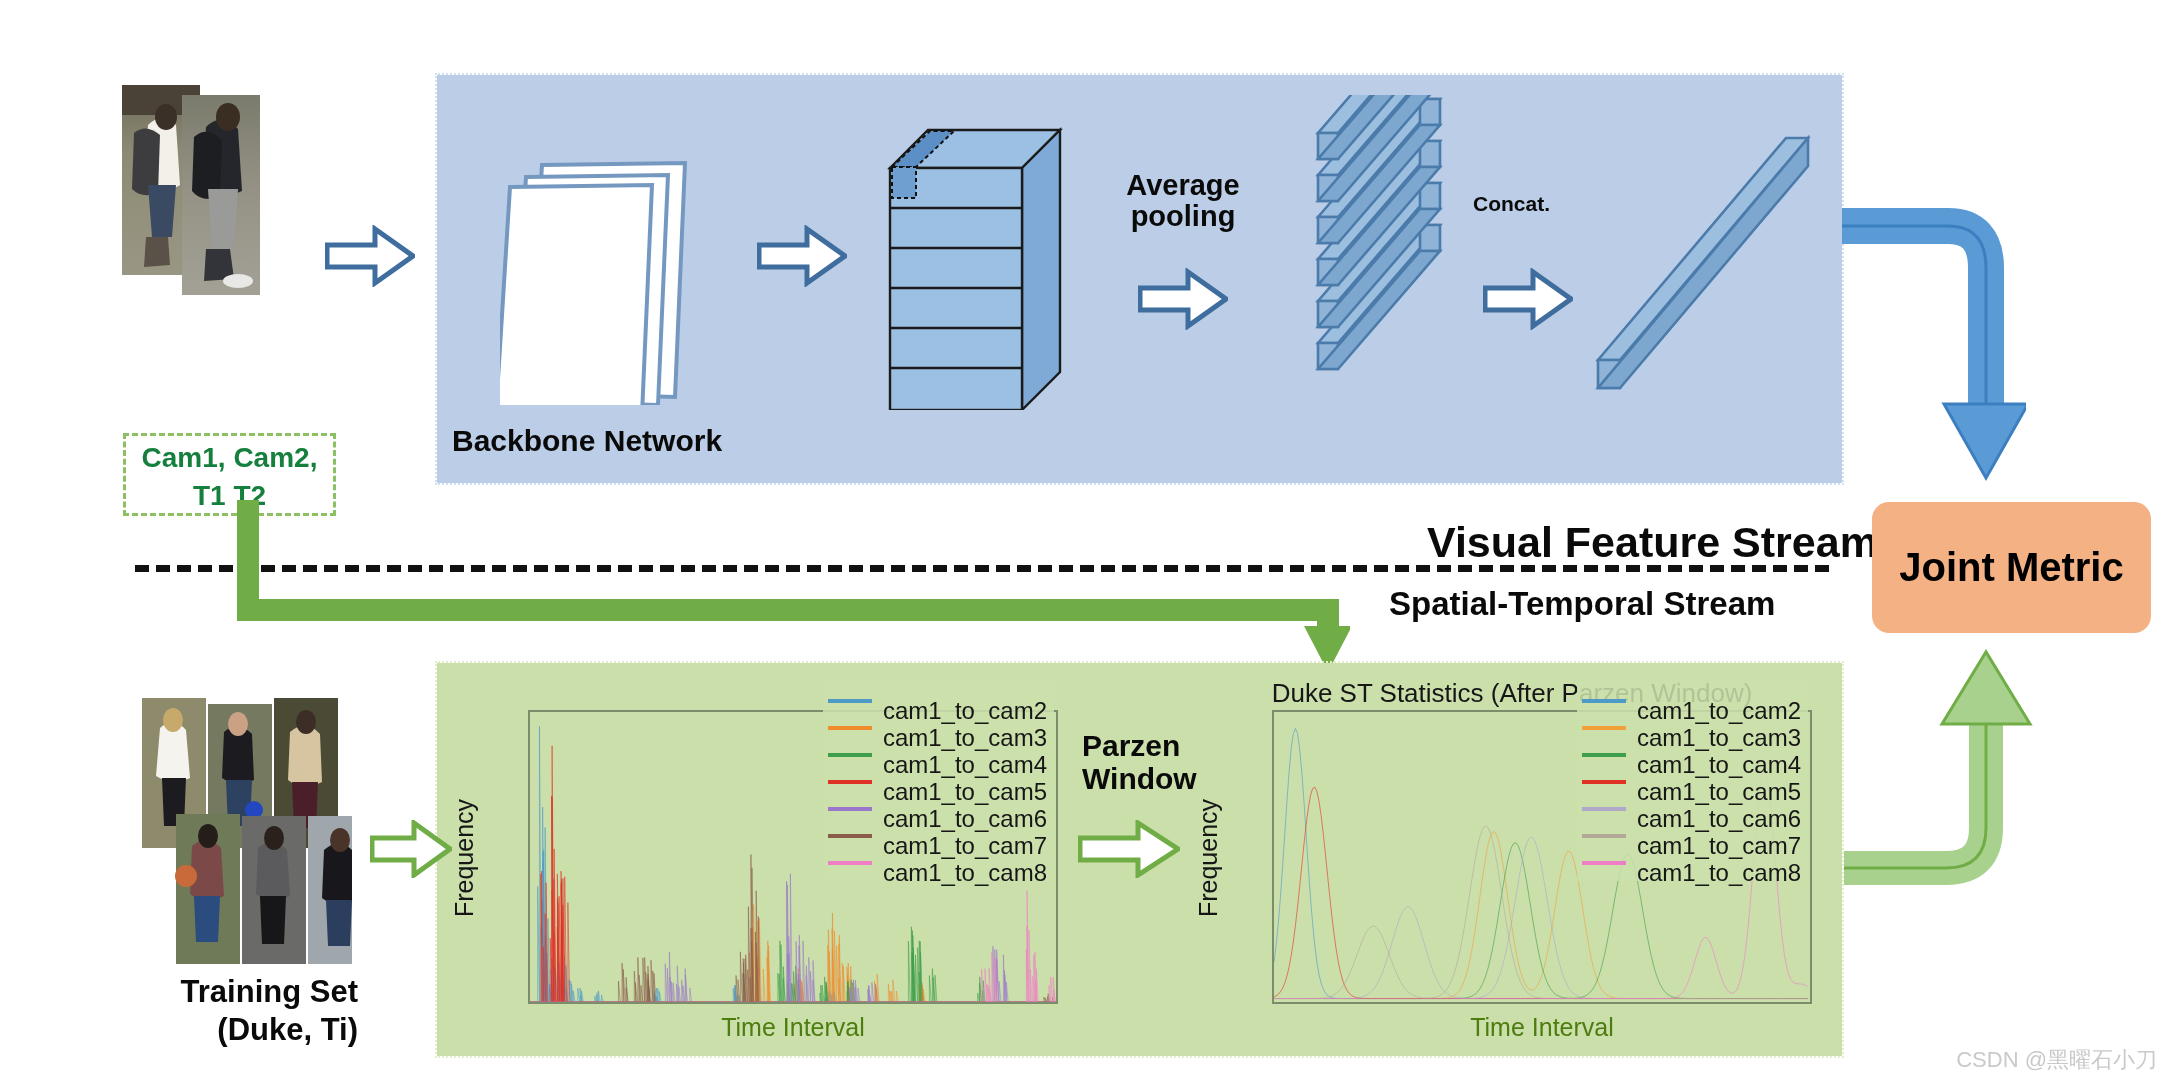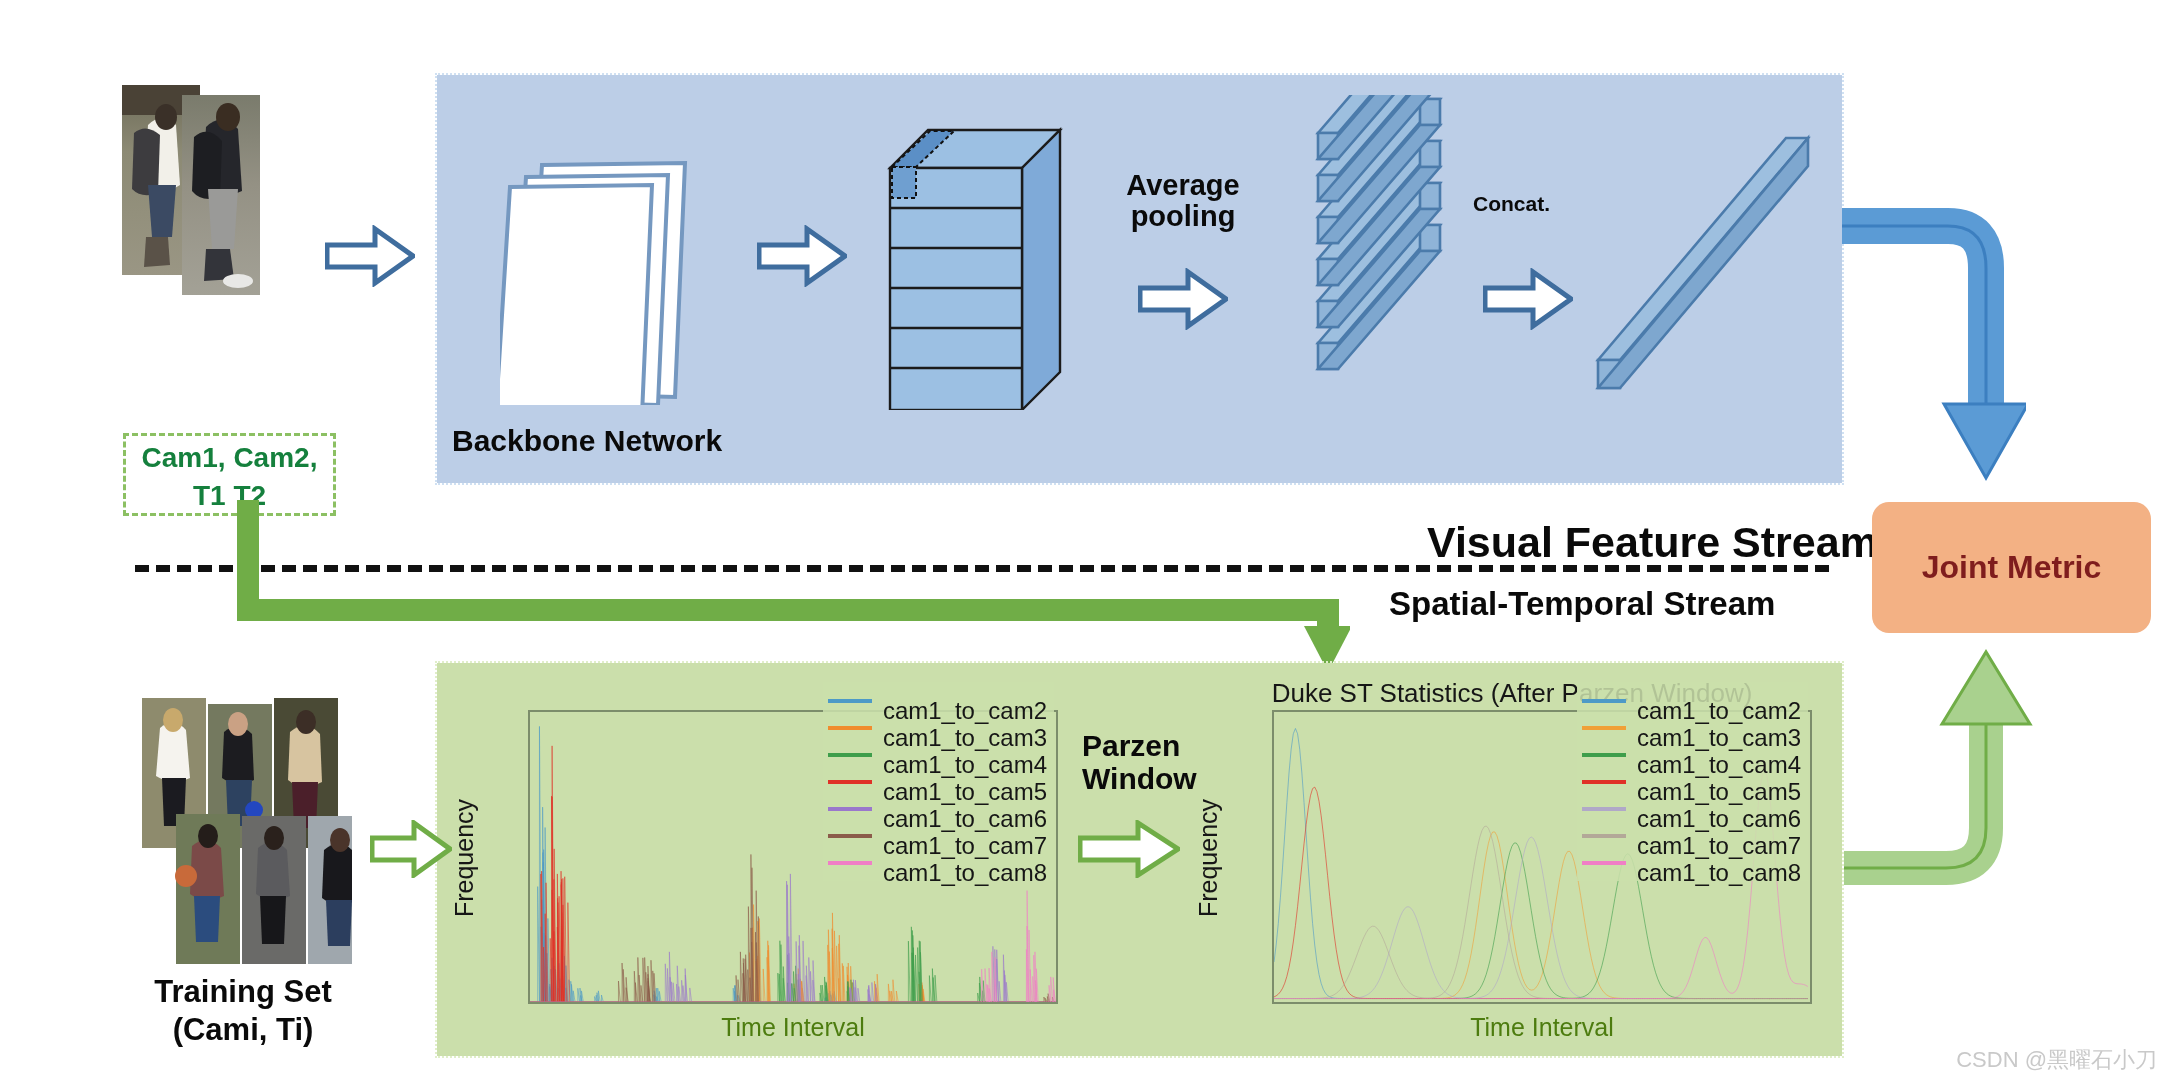--- a/index.html
+++ b/index.html
@@ -15,32 +15,32 @@
   .lbl{color:#0a0a0a;font-weight:bold;white-space:nowrap;}
   #backbone-label{left:452px;top:424px;font-size:30px;}
   #avgpool-label{left:1108px;top:170px;font-size:29px;line-height:1.08;text-align:center;width:150px;}
   #concat-label{left:1473px;top:192px;font-size:21px;}
   #camlabel-box{left:123px;top:433px;width:207px;height:77px;
       border:3px dashed #8cc063;background:#ffffff;}
   #camlabel-box .t{font-size:28px;font-weight:bold;color:#15803d;text-align:center;
       line-height:1.18;padding-top:5px;}
   #visual-stream-label{left:1427px;top:518px;font-size:43px;}
   #st-stream-label{left:1389px;top:585px;font-size:33px;}
-  #training-label{left:128px;top:973px;width:230px;text-align:center;
+  #training-label{left:128px;top:973px;width:230px;text-align:right;
       font-size:31px;line-height:1.22;}
   #parzen-label{left:1082px;top:729px;width:150px;text-align:left;
       font-size:30px;line-height:1.1;}
   
   #stream-divider{left:135px;top:565px;width:1694px;height:0;
       border-top:7px dashed #111111;}
   
   #joint-metric{left:1872px;top:502px;width:279px;height:131px;
       background:#f3b184;border-radius:17px;
       display:flex;align-items:center;justify-content:center;}
-  #joint-metric span{font-size:32px;font-weight:bold;color:#7f1d1d;}
+  #joint-metric span{font-size:40px;font-weight:bold;color:#000000;}
   
   .chart{position:absolute;}
   .chart .ctitle{position:absolute;left:0;right:0;top:0;text-align:center;
       font-size:26px;color:#161616;white-space:nowrap;}
   .chart .plot{position:absolute;left:60px;top:32px;right:0;bottom:44px;
       border:2px solid #7c8d6b;background:#cbdfab;overflow:hidden;}
   .chart .ylab{position:absolute;left:-4px;top:50%;transform:translate(-50%,-50%) rotate(-90deg);
       font-size:25px;color:#161616;white-space:nowrap;transform-origin:center;}
   .chart .xlab{position:absolute;left:60px;right:0;bottom:6px;text-align:center;
       font-size:25px;color:#4d7c0f;}
@@ -217,21 +217,21 @@
   <path d="M122 150 q15 -13 29 2 l3 46 q-19 9 -34 -2z" fill="#5b5b5e"></path>
   <ellipse cx="138" cy="140" rx="10" ry="12" fill="#2a211c"></ellipse>
   <path d="M124 198 l26 0 l-2 48 l-22 0z" fill="#17171a"></path>
   <rect x="172" y="118" width="64" height="148" fill="#9fa7ad"></rect>
   <path d="M188 152 q16 -14 30 2 l3 48 q-20 10 -35 -2z" fill="#18181c"></path>
   <ellipse cx="204" cy="142" rx="10" ry="12" fill="#4a342a"></ellipse>
   <path d="M190 202 l26 0 l-2 46 l-22 0z" fill="#2c3e5e"></path>
 </svg>
 <div class="abs lbl" id="training-label">
   <div>Training Set</div>
-  <div>(Cami, Ti)</div>
+  <div>(Duke, Ti)</div>
 </div>
 
 <svg class="abs" style="left:370px;top:820px;width:82px;height:58px;" viewBox="0 0 82 58">
   <polygon points="2,18 44,18 44,3 80,29 44,55 44,40 2,40" fill="#ffffff" stroke="#70ad47" stroke-width="5"></polygon>
 </svg>
 
 <div class="chart" id="chart-raw" style="left:468px;top:678px;width:590px;height:370px;">
   <div class="ylab" style="top:180px;">Frequency</div>
   <div class="plot">
     <svg id="svg-raw" viewBox="0 0 100 100" preserveAspectRatio="none" style="position:absolute;inset:0;width:100%;height:100%;">

